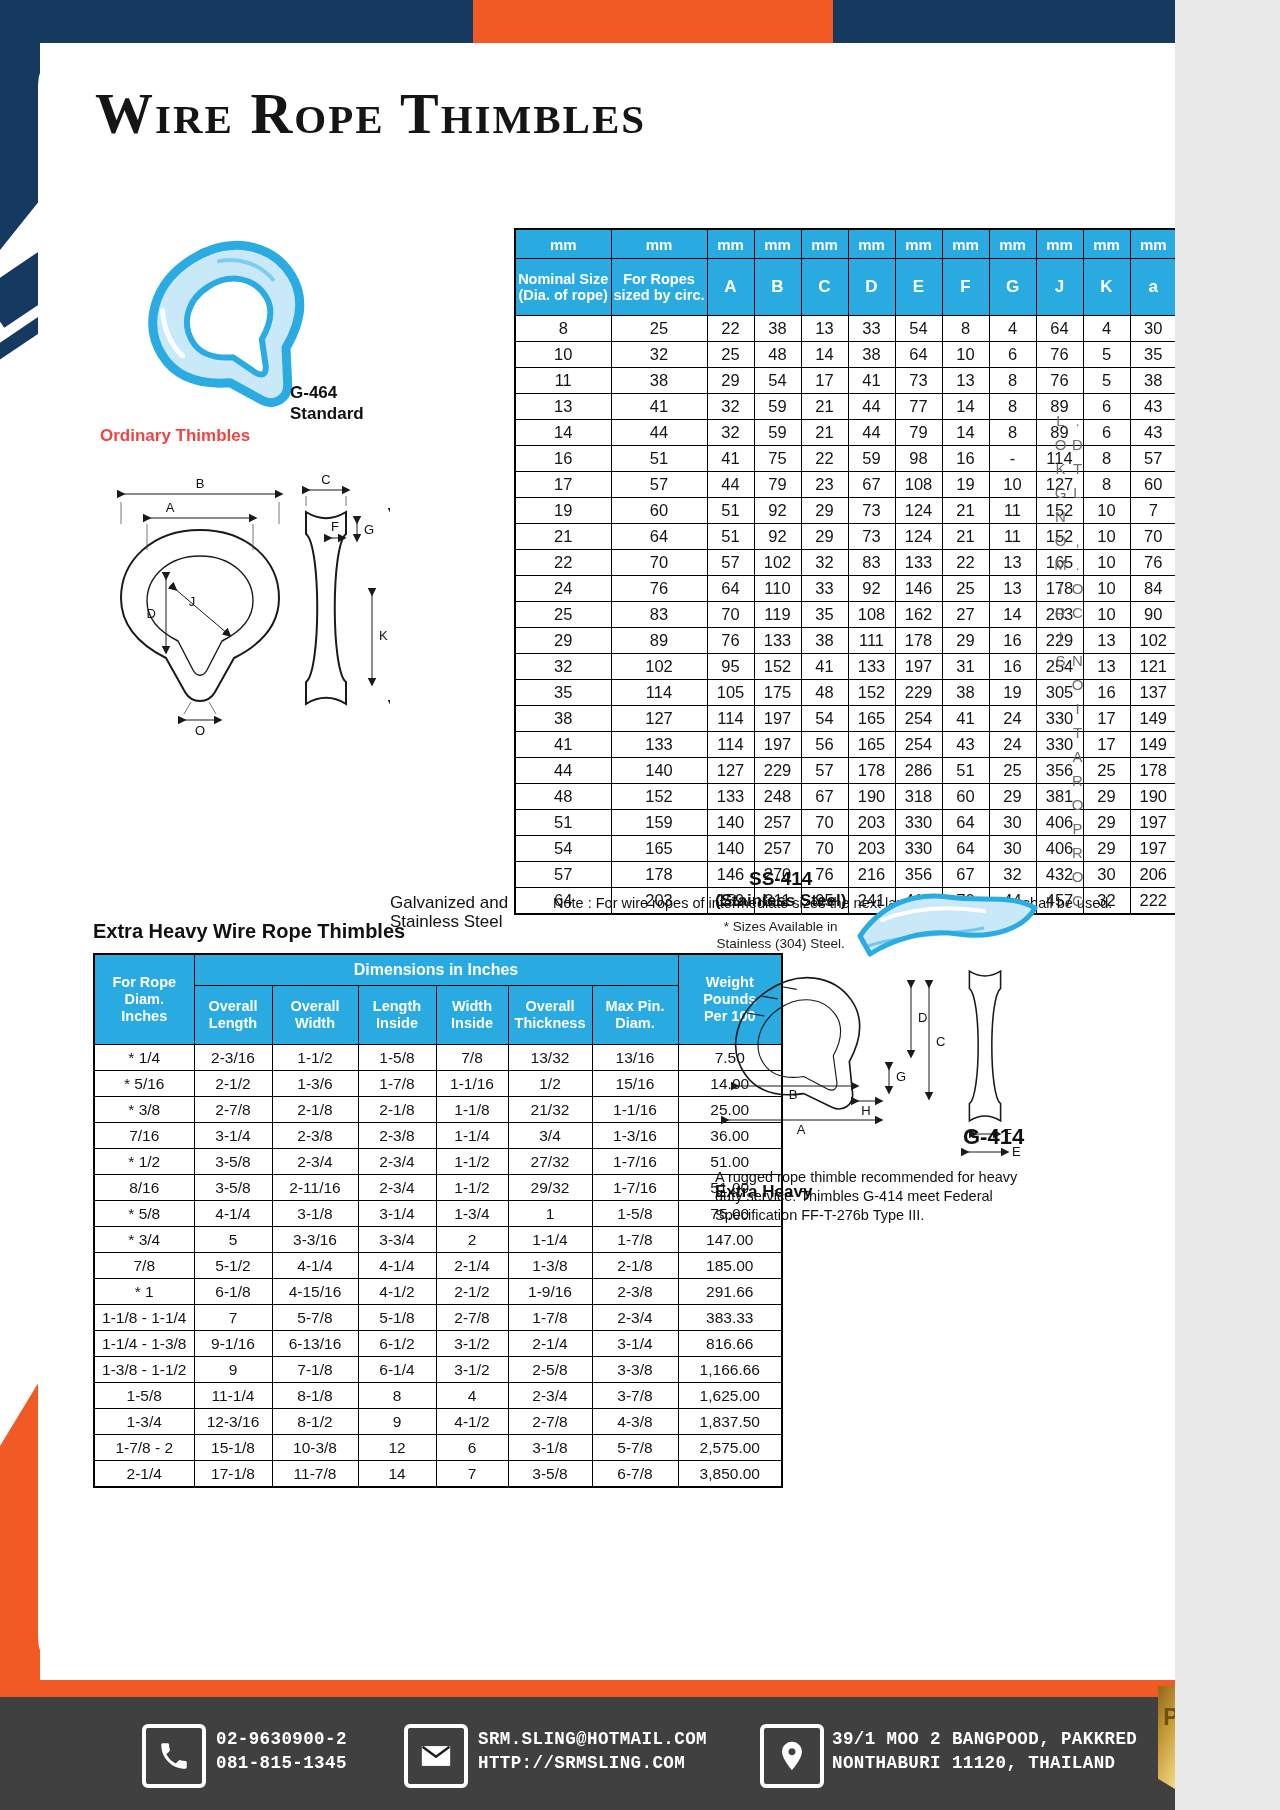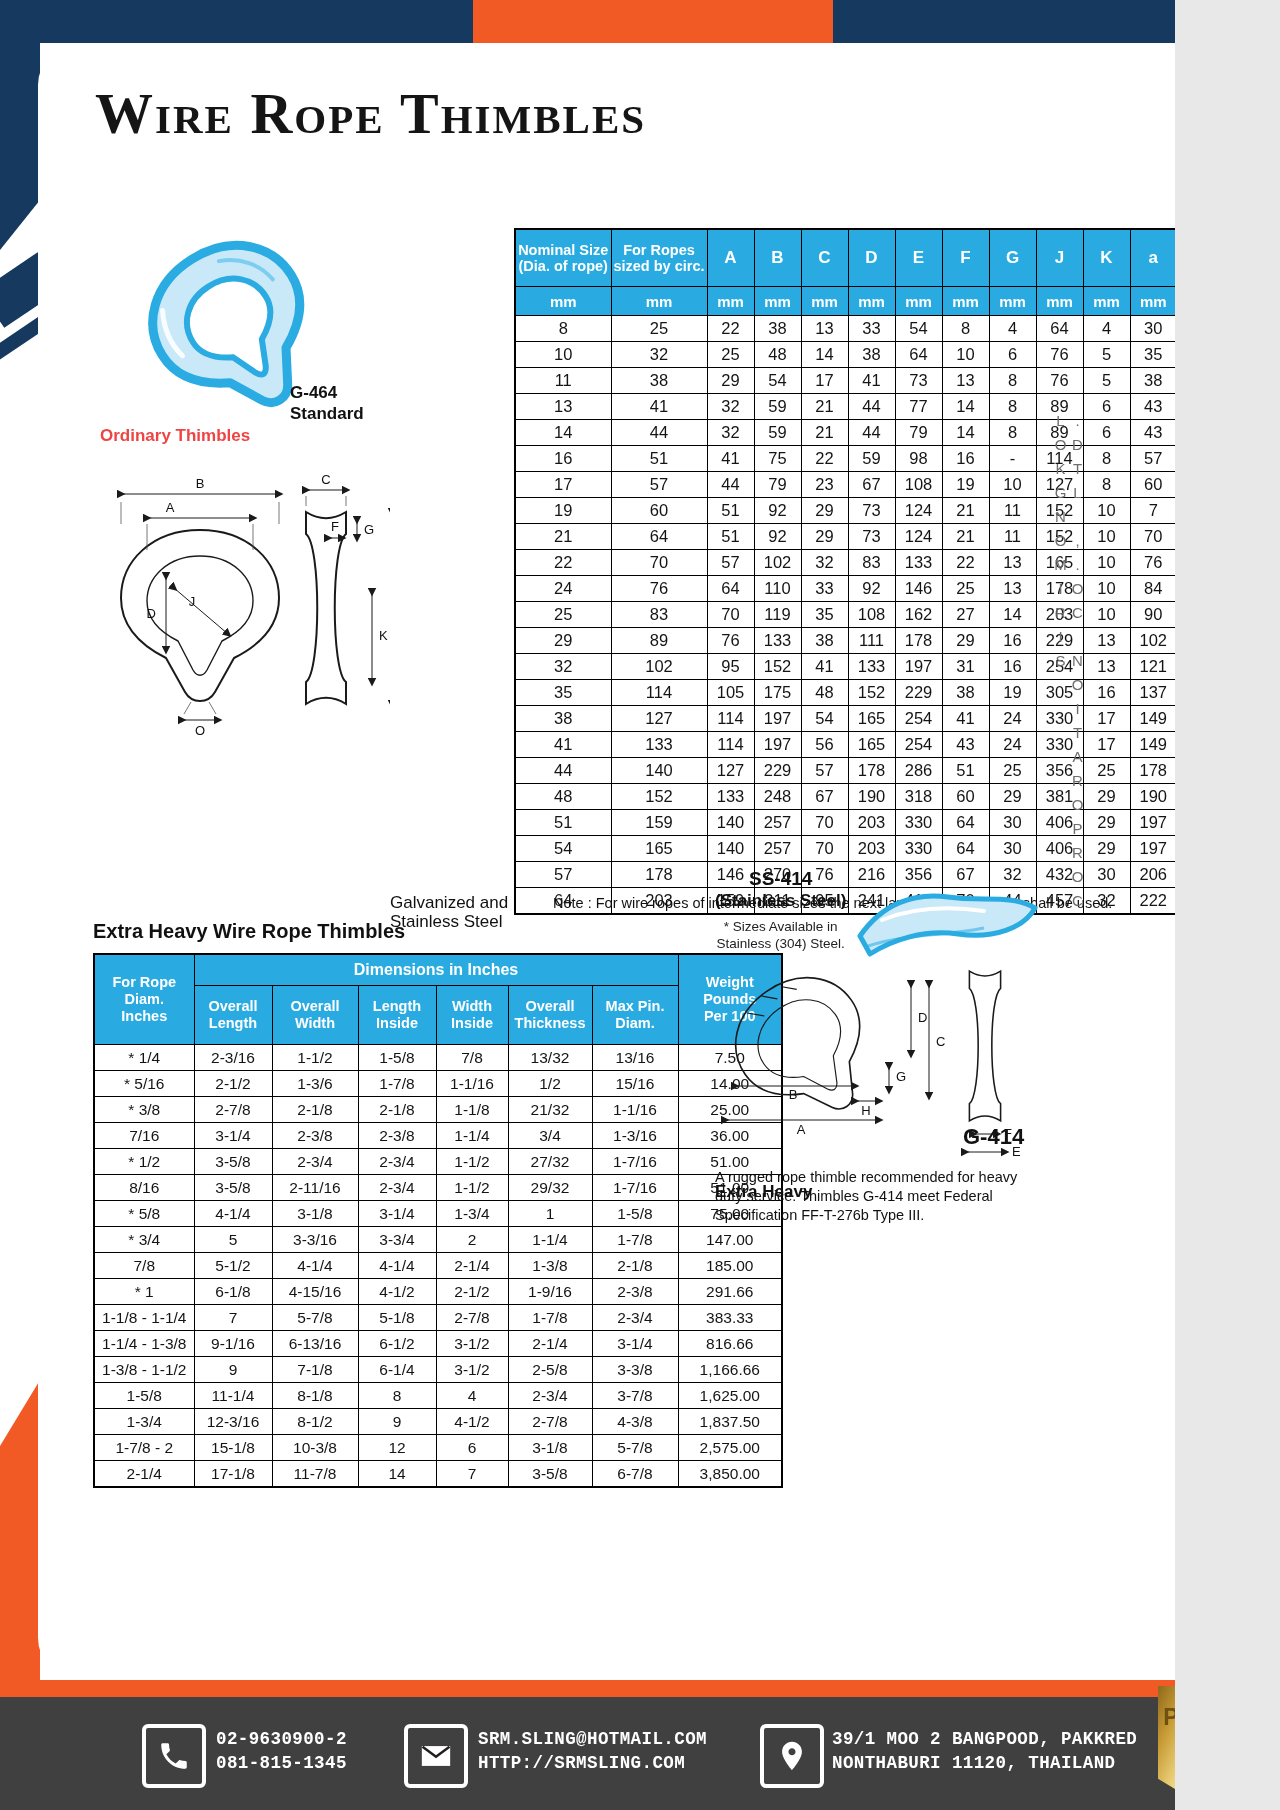--- a/index.html
+++ b/index.html
@@ -180,53 +180,53 @@
           <col style="width:47px">
           <col style="width:47px">
           <col style="width:47px">
         <col style="width:47px">
           <col style="width:47px">
           <col style="width:47px">
           <col style="width:47px">
           <col style="width:47px">
       </colgroup>
       <thead>
+        <tr id="t1-units">
+            <th class="unit">mm</th>
+            <th class="unit">mm</th>
+            <th class="unit">mm</th>
+            <th class="unit">mm</th>
+            <th class="unit">mm</th>
+            <th class="unit">mm</th>
+            <th class="unit">mm</th>
+            <th class="unit">mm</th>
+            <th class="unit">mm</th>
+            <th class="unit">mm</th>
+            <th class="unit">mm</th>
+            <th class="unit">mm</th>
+          </tr>
         <tr id="t1-letters">
           <th class="hdr">
               <div>Nominal Size</div>
               <div>(Dia. of rope)</div>
             </th>
           <th class="hdr">
               <div>For Ropes</div>
               <div>sized by circ.</div>
             </th>
         <th class="letter">A</th>
             <th class="letter">B</th>
             <th class="letter">C</th>
             <th class="letter">D</th>
             <th class="letter">E</th>
             <th class="letter">F</th>
             <th class="letter">G</th>
             <th class="letter">J</th>
             <th class="letter">K</th>
             <th class="letter">a</th>
-          </tr>
-        <tr id="t1-units">
-            <th class="unit">mm</th>
-            <th class="unit">mm</th>
-            <th class="unit">mm</th>
-            <th class="unit">mm</th>
-            <th class="unit">mm</th>
-            <th class="unit">mm</th>
-            <th class="unit">mm</th>
-            <th class="unit">mm</th>
-            <th class="unit">mm</th>
-            <th class="unit">mm</th>
-            <th class="unit">mm</th>
-            <th class="unit">mm</th>
           </tr>
       </thead>
       <tbody id="t1-body">
           <tr>
             <td>8</td>
             <td>25</td>
             <td>22</td>
             <td>38</td>
             <td>13</td>
             <td>33</td>

